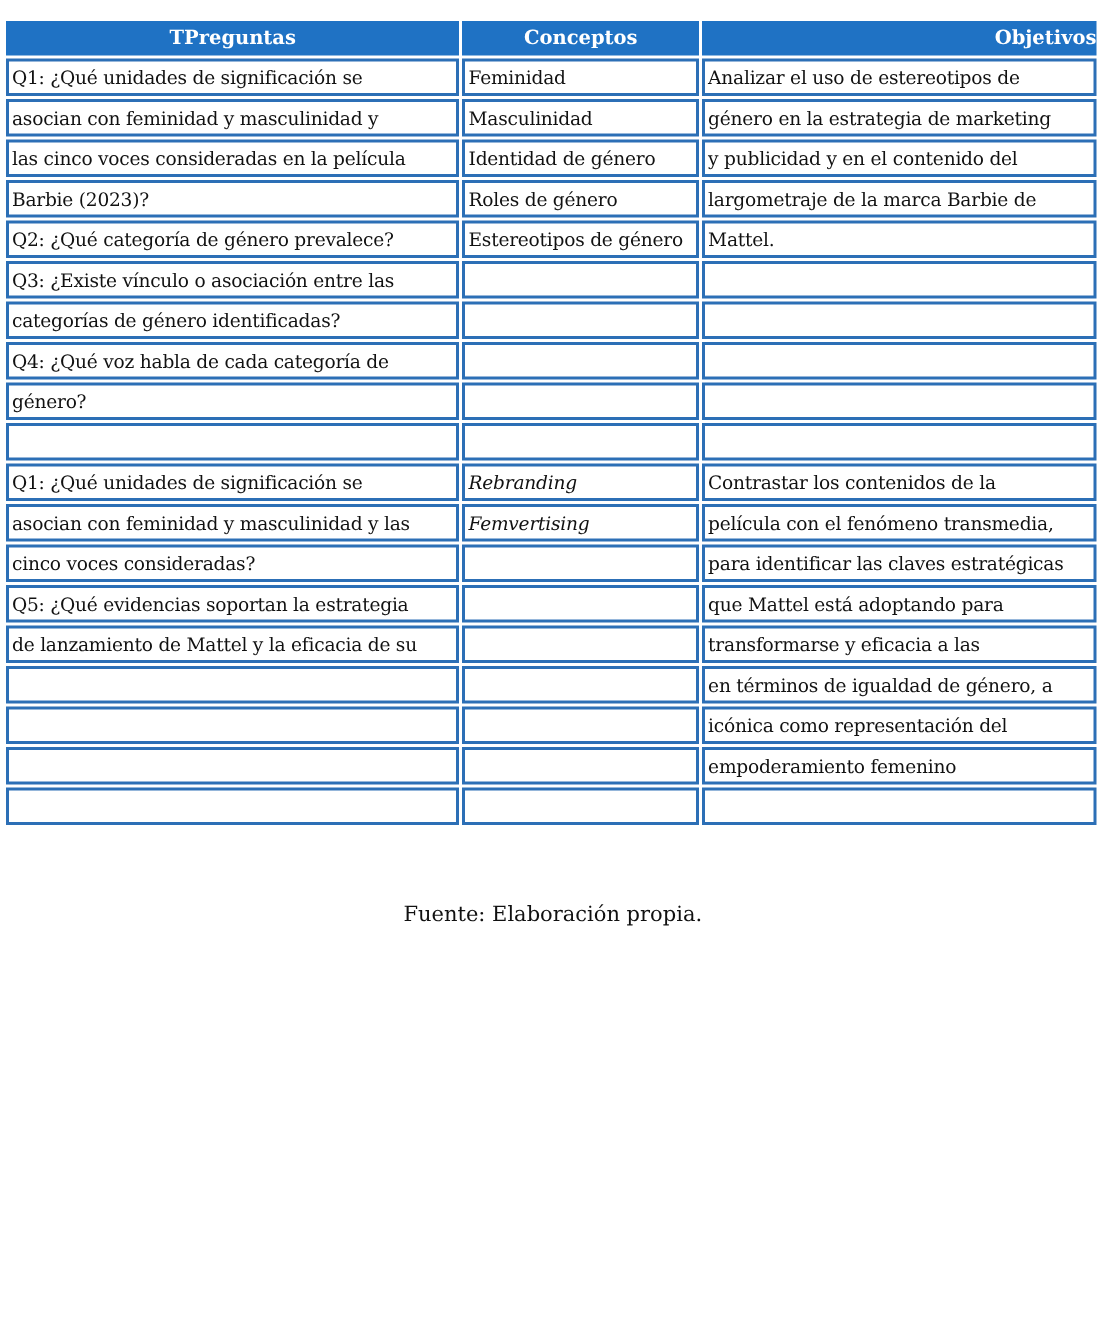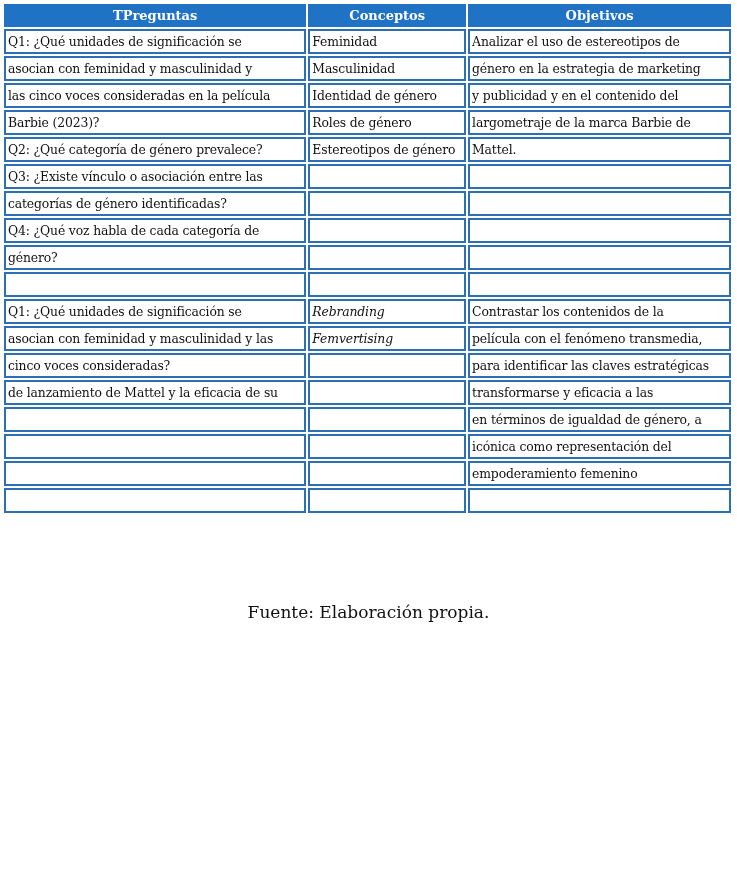--- a/index.html
+++ b/index.html
@@ -1,34 +1,34 @@
 <!DOCTYPE html>
 <html><head>
   <meta charset="utf-8">
   <style>
     html, body { margin: 0; padding: 0; background: #ffffff; }
     body { width: 737px; height: 882px; position: relative; font-family: "DejaVu Serif", serif; }
-    .wrap { position: absolute; left: 4px; top: 4px; width: 731px; }
+    .wrap { position: absolute; left: 4px; top: 14px; width: 731px; }
     table { border-collapse: separate; border-spacing: 2px 2px; width: 731px; margin-left: -2px; margin-top: -2px; table-layout: fixed; }
     th {
       background: #1f72c4; color: #ffffff; font-weight: bold; font-size: 13px;
       height: 23px; padding: 0; text-align: center; vertical-align: middle;
       font-family: "DejaVu Serif", serif;
     }
     thead tr th { border: none; }
     td {
       border: 2px solid #2c6fb6; height: 21px; padding: 0 0 0 2px;
       font-size: 12.4px; color: #111; white-space: nowrap; overflow: hidden;
       vertical-align: middle; letter-spacing: -0.15px;
     }
     td.it { font-style: italic; }
     .c1 { width: 299px; }
     .c2 { width: 156px; }
-    .c3 { width: 260px; }
-    .footer { position: absolute; top: 602px; left: 0; width: 737px; text-align: center; font-size: 17px; color: #111; }
+    .c3 { width: 260px; text-align: right; }
+    .footer { position: absolute; top: 602px; left: 0; width: 737px; text-align: center; font-size: 14px; color: #111; }
   </style>
 </head>
 <body>
 
 <div class="wrap">
   <table>
     <thead>
       <tr>
         <th class="c1">TPreguntas</th>
         <th class="c2">Conceptos</th>
@@ -95,20 +95,25 @@
           <td>asocian con feminidad y masculinidad y las</td>
           <td class="it">Femvertising</td>
           <td>película con el fenómeno transmedia,</td>
         </tr>
       <tr>
           <td>cinco voces consideradas?</td>
           <td></td>
           <td>para identificar las claves estratégicas</td>
         </tr>
       <tr>
+          <td>Q5: ¿Qué evidencias soportan la estrategia</td>
+          <td></td>
+          <td>que Mattel está adoptando para</td>
+        </tr>
+      <tr>
           <td>de lanzamiento de Mattel y la eficacia de su</td>
           <td></td>
           <td>transformarse y eficacia a las</td>
         </tr>
       <tr>
           <td></td>
           <td></td>
           <td>en términos de igualdad de género, a</td>
         </tr>
       <tr>

